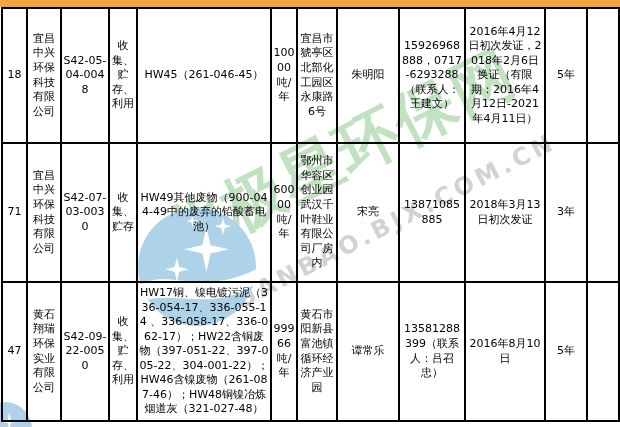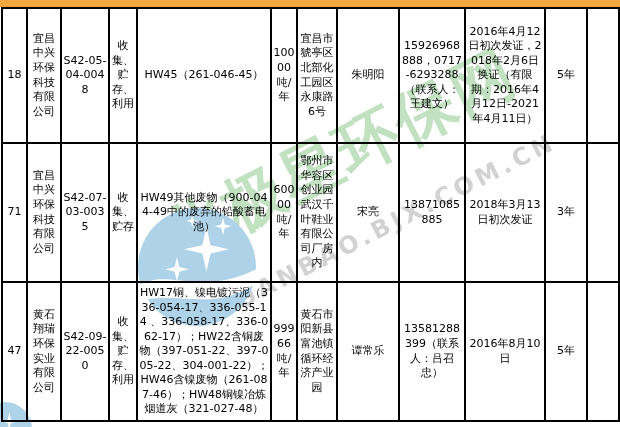--- a/index.html
+++ b/index.html
@@ -78,21 +78,21 @@
         <td>宜昌市猇亭区北部化工园区永康路6号</td>
         <td>朱明阳</td>
         <td>15926968888，0717-6293288（联系人：王建文）</td>
         <td class="dot-r">2016年4月12日初次发证，2018年2月6日换证（有限期：2016年4月12日-2021年4月11日）</td>
         <td class="dot-l">5年</td>
         <td></td>
       </tr>
       <tr class="r2">
         <td>71</td>
         <td>宜昌中兴环保科技有限公司</td>
-        <td>S42-07-03-0035</td>
+        <td>S42-07-03-0030</td>
         <td>收集、贮存</td>
         <td>HW49其他废物（900-044-49中的废弃的铅酸蓄电池）</td>
         <td>60000吨/年</td>
         <td>鄂州市华容区创业园武汉千叶鞋业有限公司厂房内</td>
         <td>宋亮</td>
         <td>13871085885</td>
         <td class="dot-r">2018年3月13日初次发证</td>
         <td class="dot-l">3年</td>
         <td></td>
       </tr>

